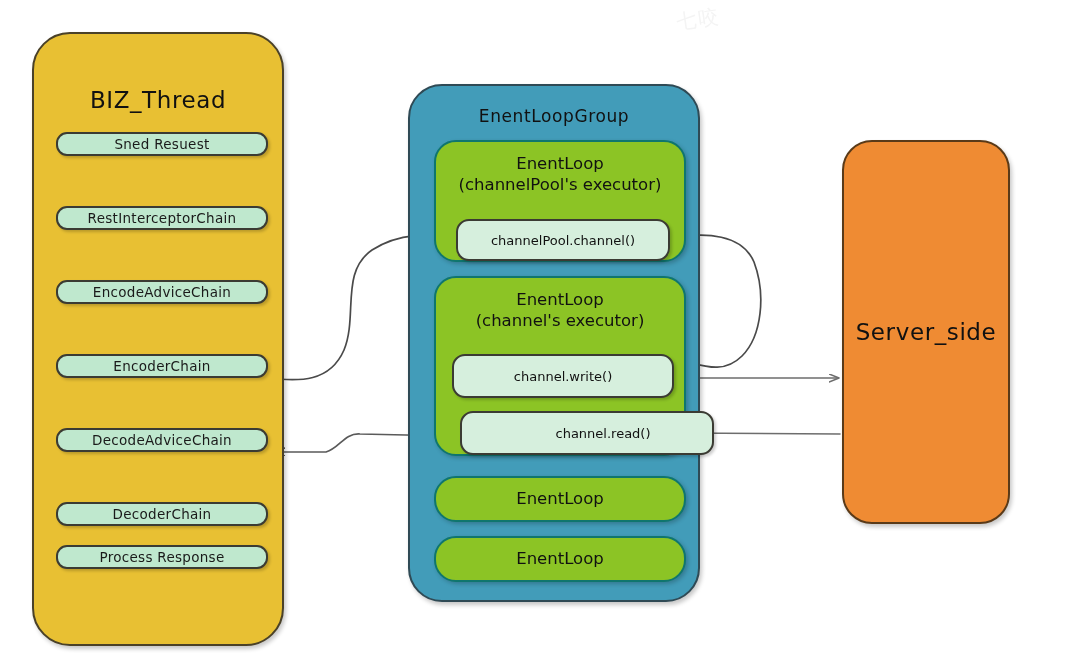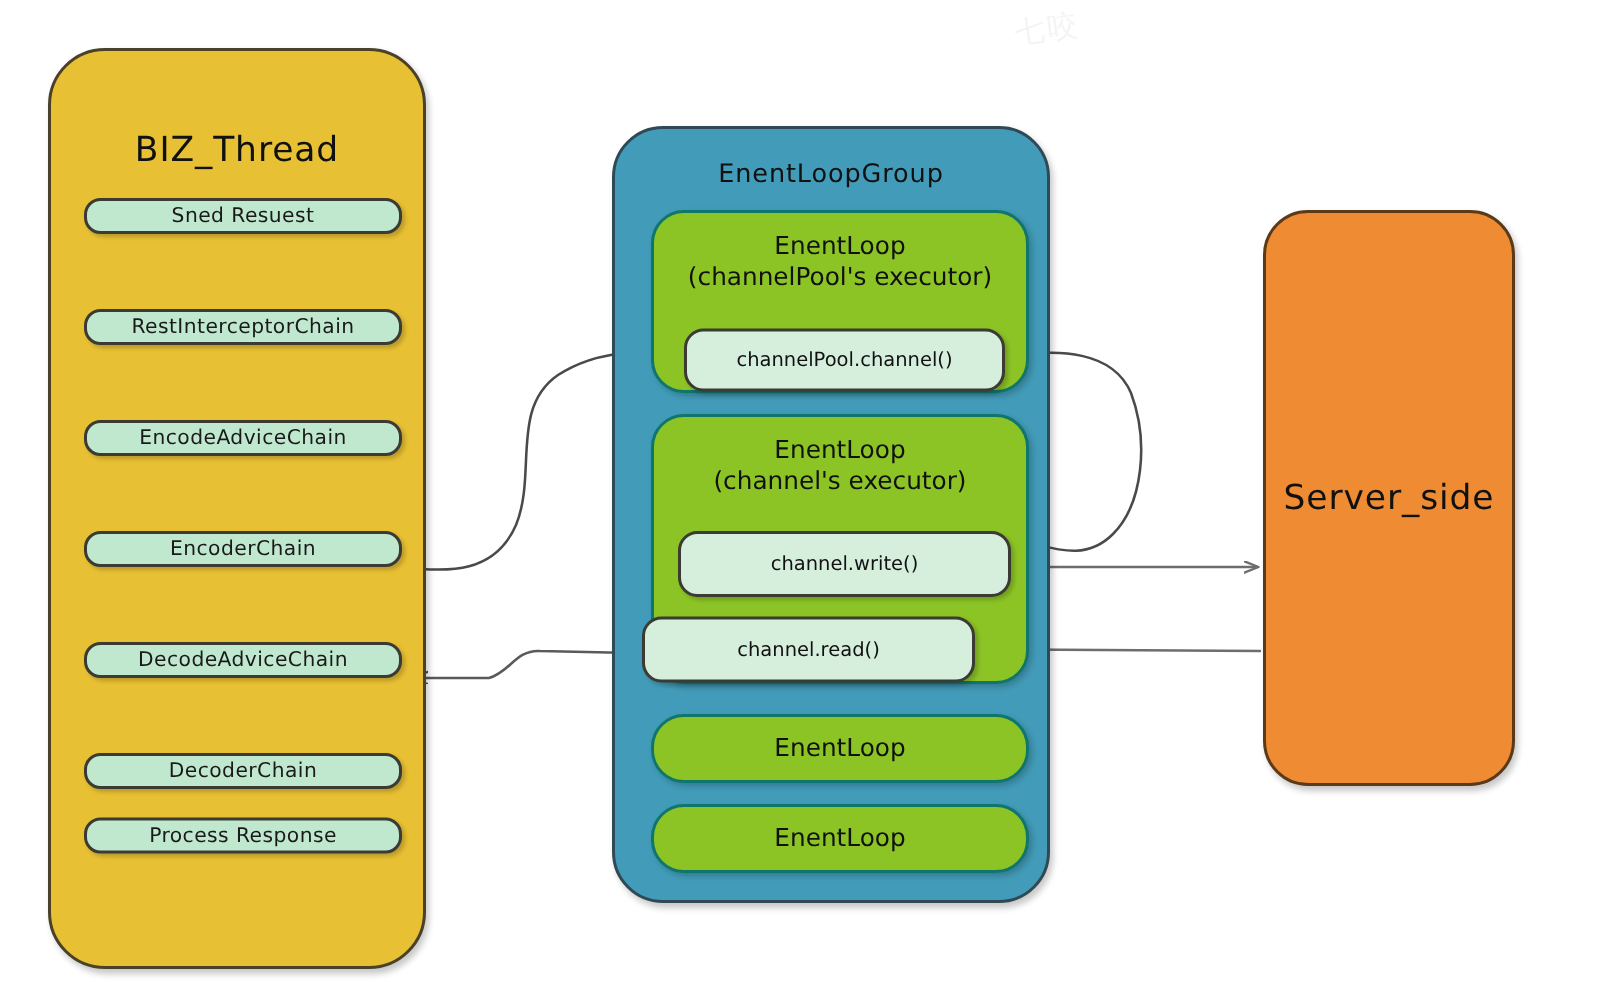--- a/index.html
+++ b/index.html
@@ -178,21 +178,21 @@
   <div class="el-title">EnentLoop
 (channelPool's executor)</div>
 </div>
 <div class="call" style="left:456px;top:219px;width:210px;height:38px;">channelPool.channel()</div>
 
 <div class="node eventloop" style="top:276px;height:180px;justify-content:flex-start;padding-top:12px;">
   <div class="el-title">EnentLoop
 (channel's executor)</div>
 </div>
 <div class="call" style="left:452px;top:354px;width:218px;height:40px;">channel.write()</div>
-<div class="call" style="left:428px;top:411px;width:218px;height:40px;">channel.read()</div>
+<div class="call" style="left:460px;top:411px;width:218px;height:40px;padding-left:32px;">channel.read()</div>
 
 <div class="node eventloop" style="top:476px;height:46px;">
   <div class="el-title">EnentLoop</div>
 </div>
 <div class="node eventloop" style="top:536px;height:46px;">
   <div class="el-title">EnentLoop</div>
 </div>
 
 <div class="node container" id="server-side">
   <div class="label">Server_side</div>

